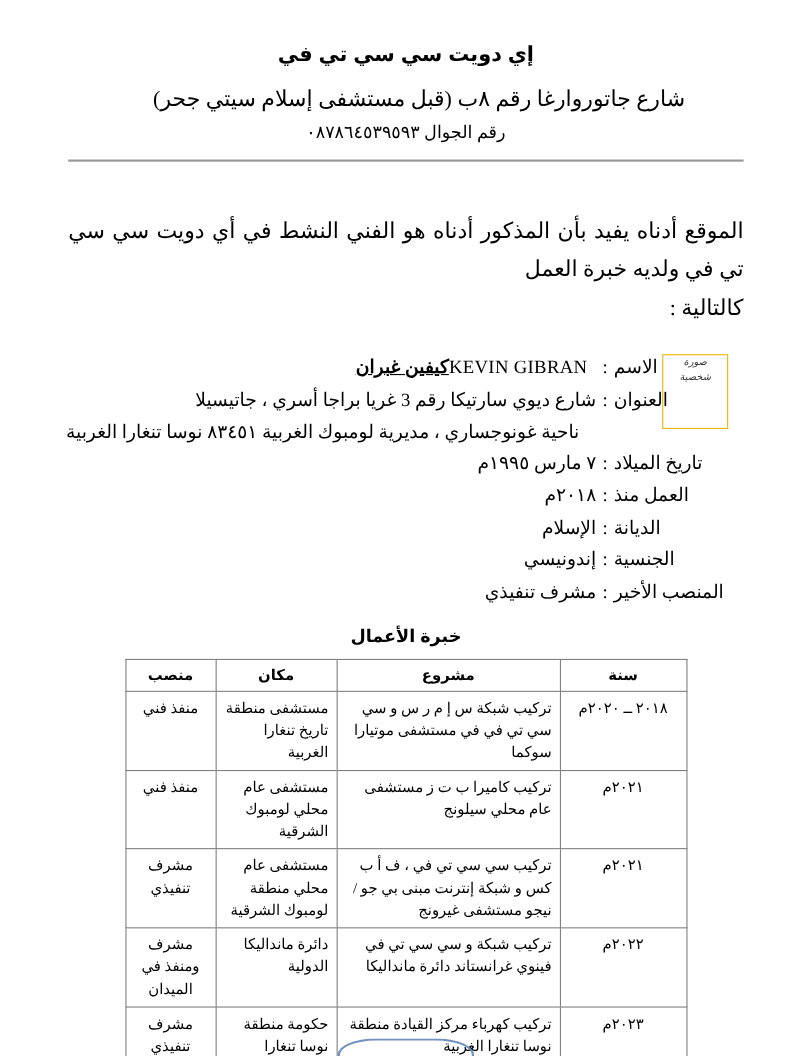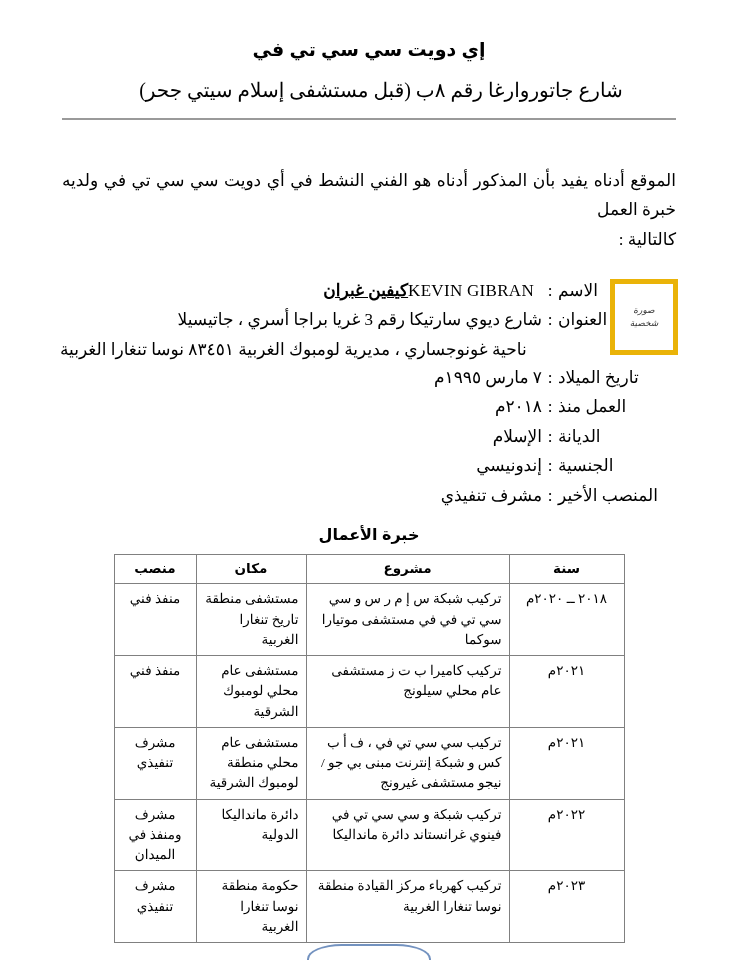--- a/index.html
+++ b/index.html
@@ -50,44 +50,43 @@
   .header-rule {
     border: 0;
     border-top: 2px solid #9a9a9a;
     margin: 14px 62px 0 62px;
     height: 0;
   }
 
   
   .intro {
     margin: 46px 62px 0 62px;
-    font-size: 17px;
+    font-size: 20px;
     line-height: 1.75;
     text-align: justify;
     text-align-last: right;
   }
   .intro .line2 {
     display: block;
   }
 
   
   .identity {
     margin: 22px 0 0 0;
     position: relative;
     min-height: 190px;
   }
   .photo-box {
     position: absolute;
     top: 2px;
-    right: 60px;
+    right: 76px;
     width: 58px;
     height: 66px;
-    border: 5px solid #eab308;
+    border: 1px solid #eab308;
     display: flex;
-    align-items: center;
     justify-content: center;
     text-align: center;
     font-size: 9px;
     line-height: 1.45;
     color: #333333;
     font-style: italic;
   }
   .id-rows {
     margin-right: 0;
     margin-left: 0;
@@ -194,20 +193,21 @@
   }
 </style>
 </head>
 <body>
 
 <div class="page">
 
   <div class="letterhead">
     <div class="company-name">إي دويت سي سي تي في</div>
     <div class="company-address">شارع جاتوروارغا رقم ٨ب (قبل مستشفى إسلام سيتي جحر)</div>
+    <div class="company-phone">رقم الجوال ٠٨٧٨٦٤٥٣٩٥٩٣</div>
     <hr class="header-rule">
   </div>
 
   <div class="intro">
     <span>الموقع أدناه يفيد بأن المذكور أدناه هو الفني النشط في أي دويت سي سي تي في ولديه خبرة العمل</span>
     <span class="line2">كالتالية :</span>
   </div>
 
   <div class="identity">
 

